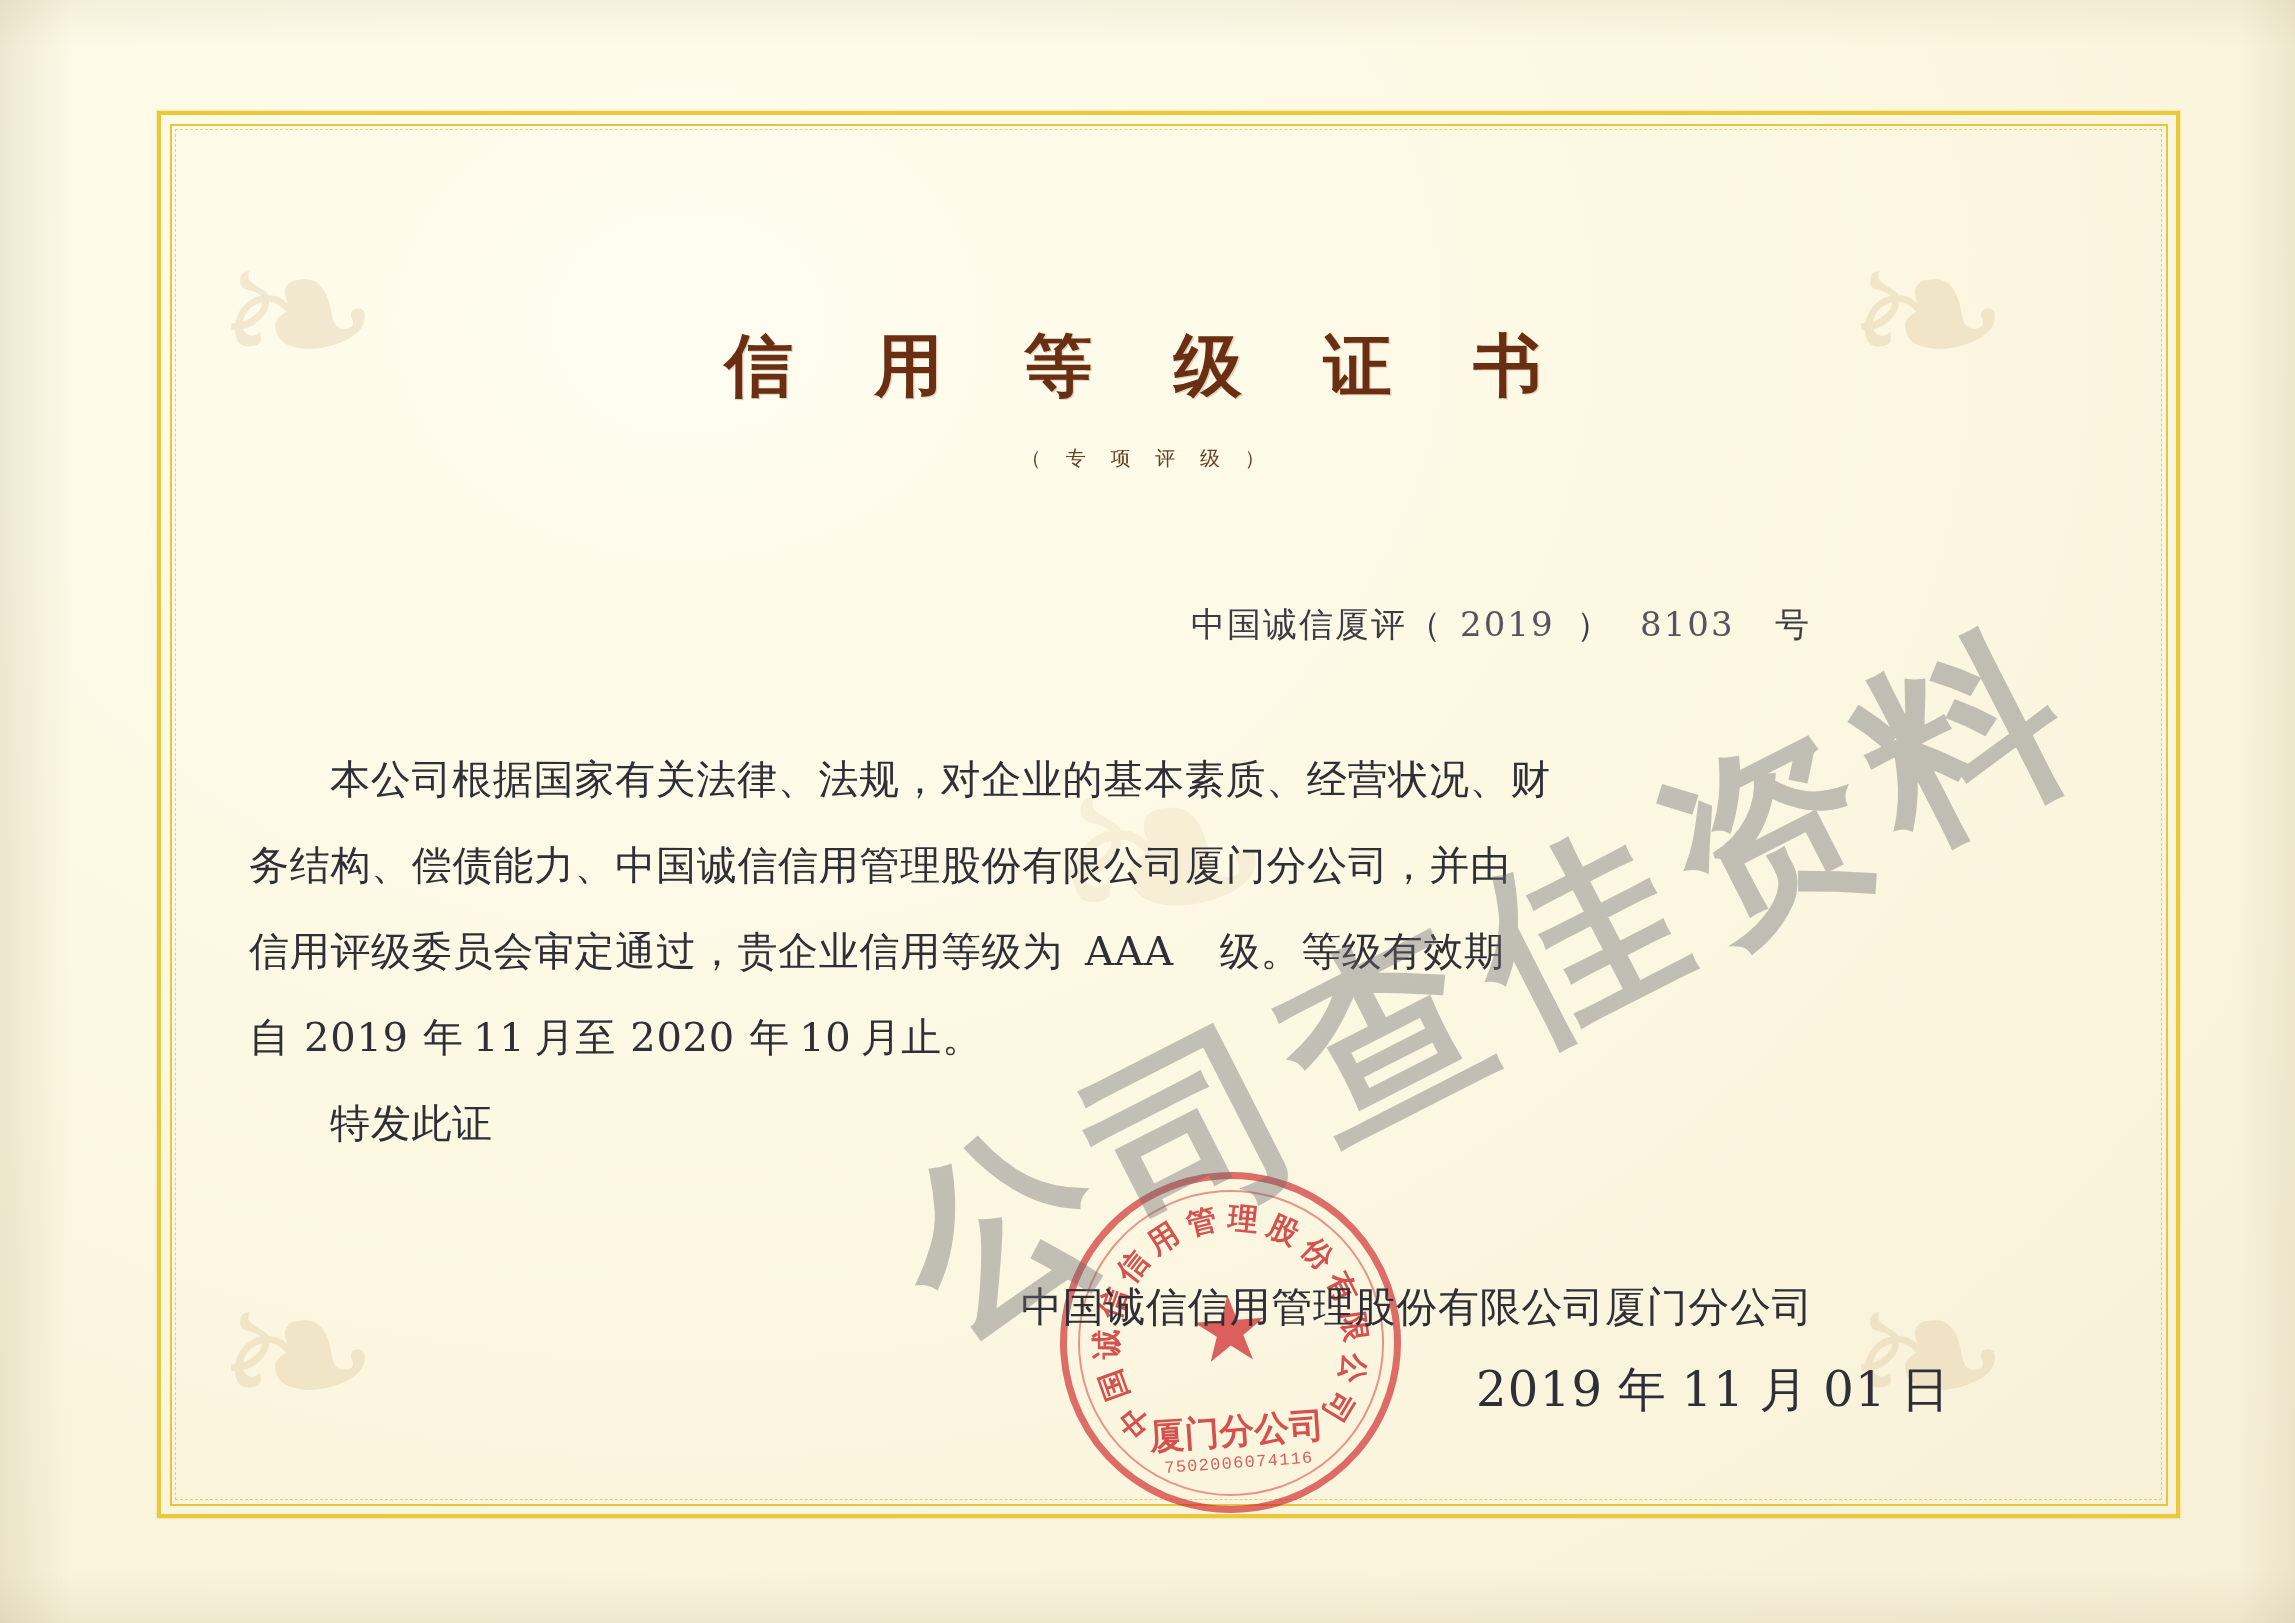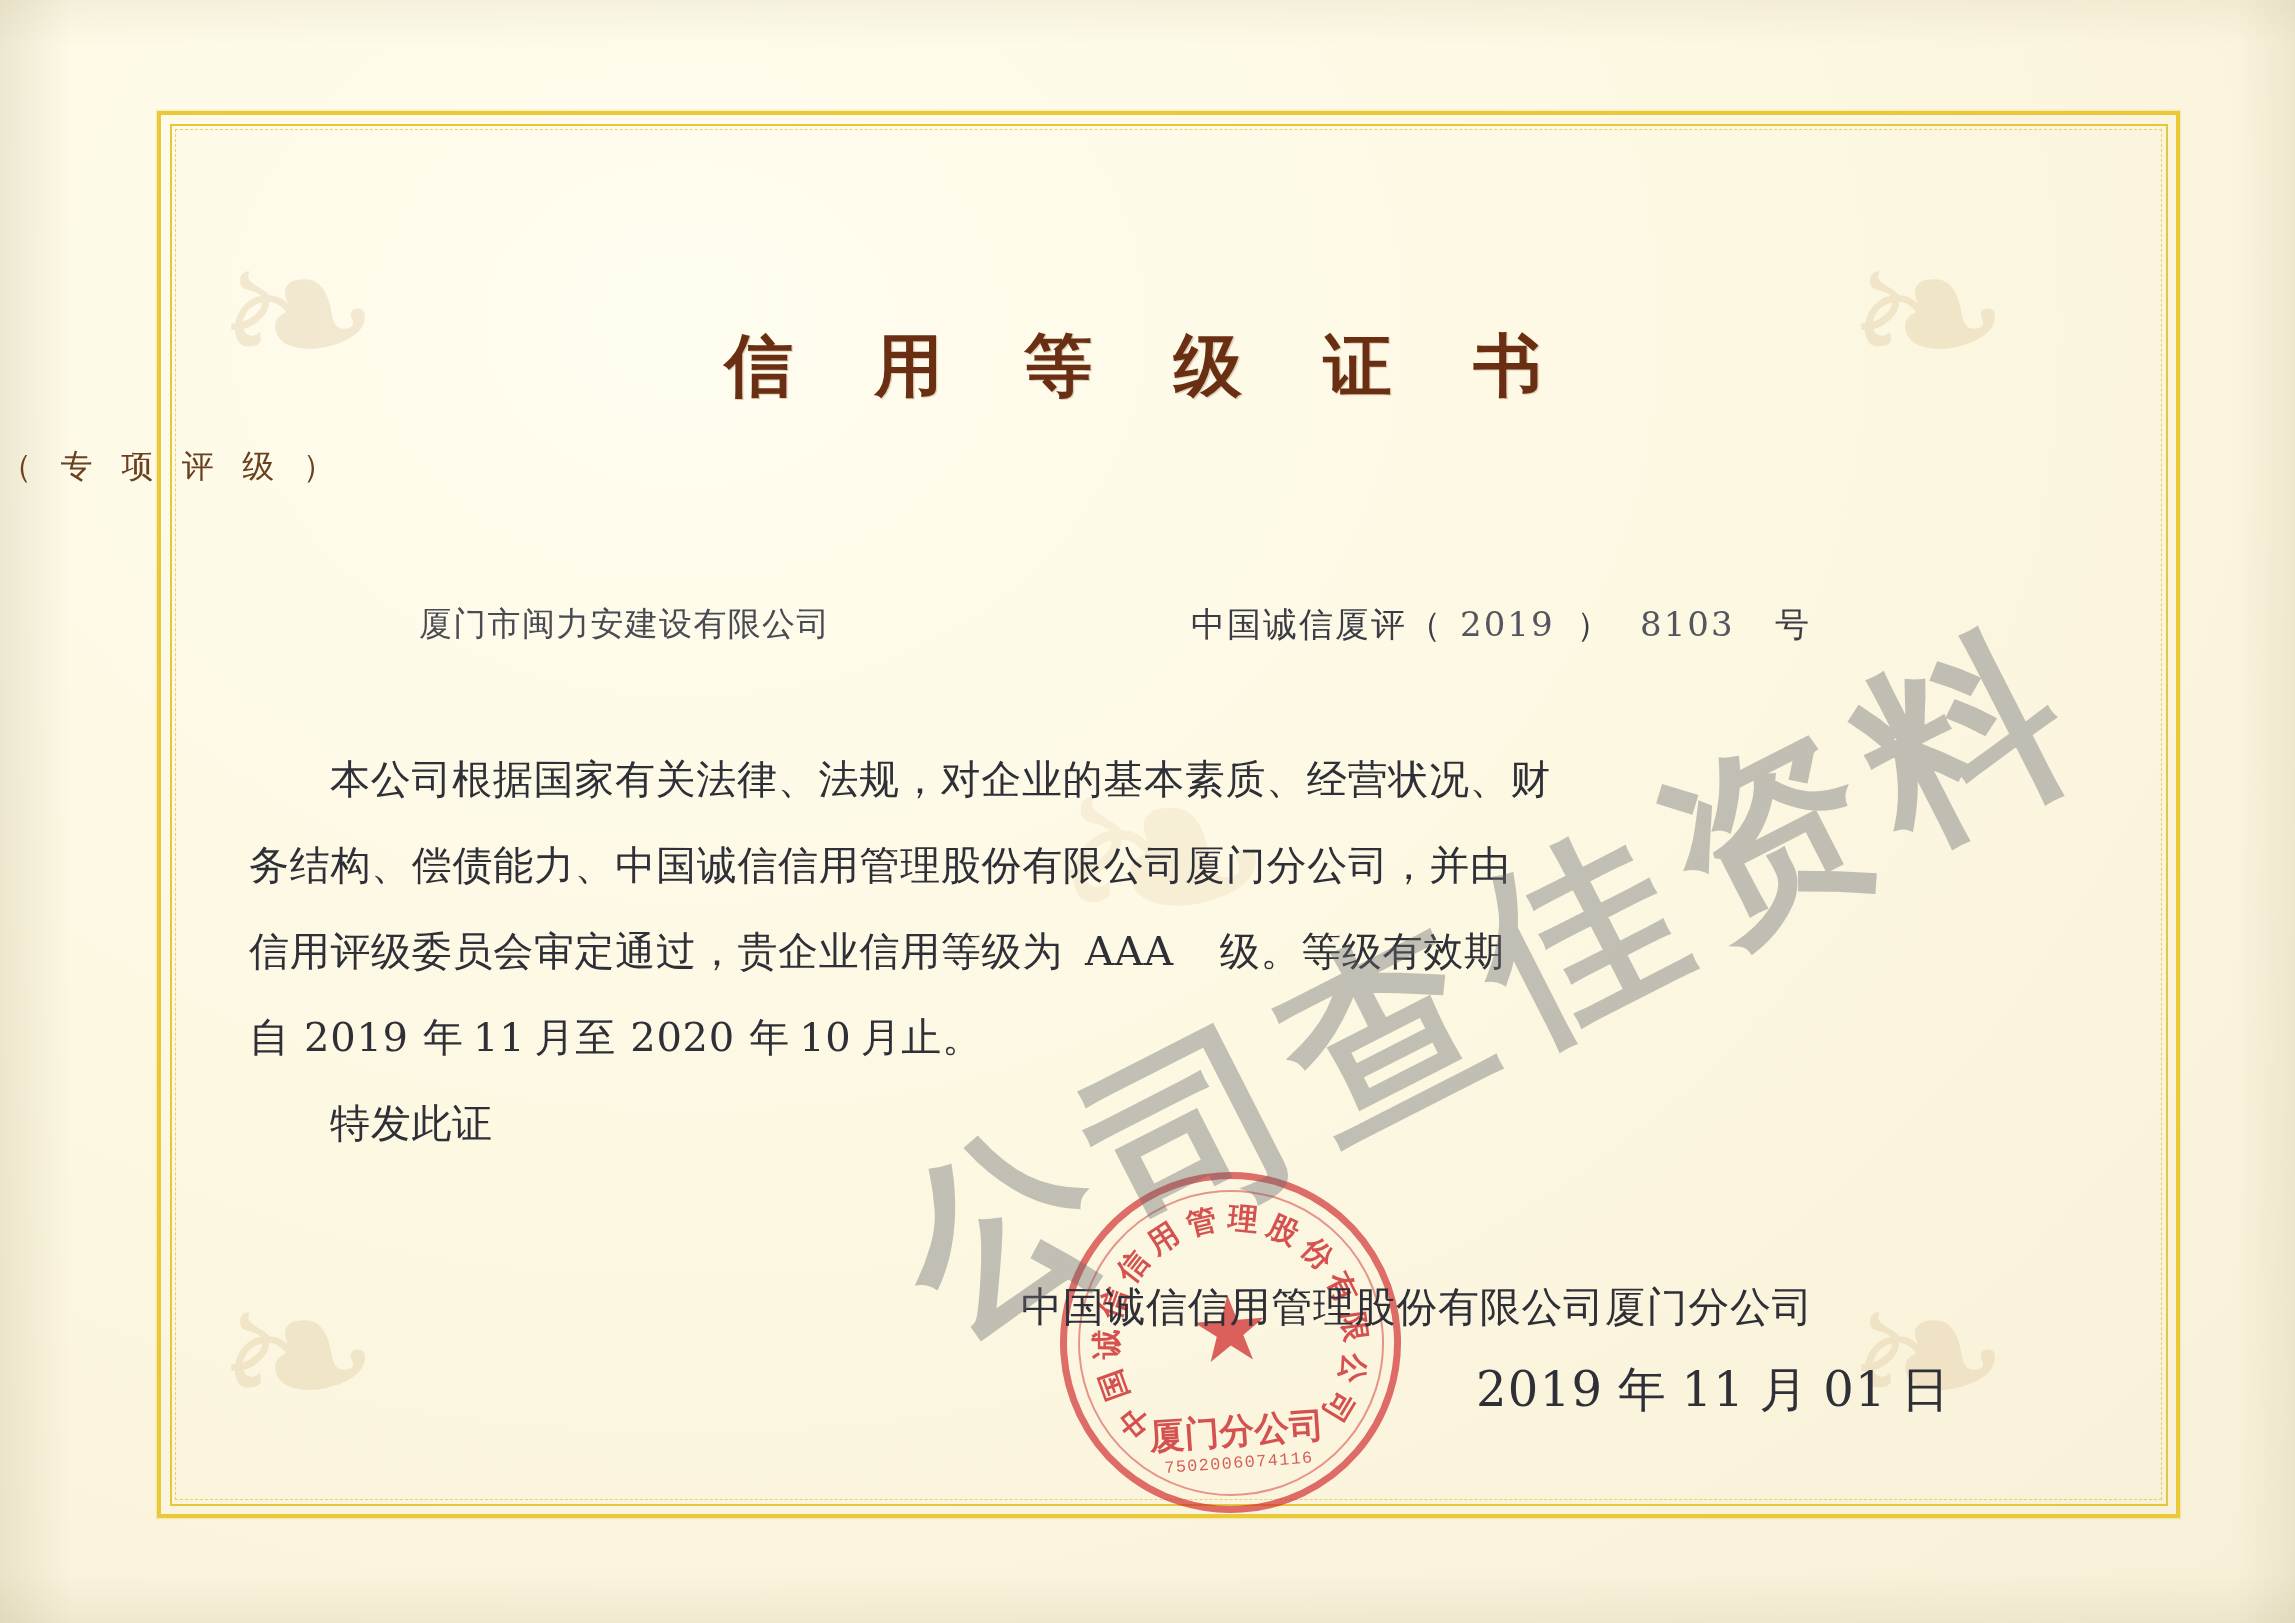--- a/index.html
+++ b/index.html
@@ -85,21 +85,22 @@
     font-weight: bold;
     color: #6a2f13;
     text-shadow: 1.3px 1.3px 0.7px rgba(120,70,30,0.25);
     font-family: "DejaVu Serif", "Liberation Serif", serif;
   }
   .subtitle {
     position: absolute;
     top: 445px;
     left: 0;
     right: 0;
-    font-size: 32px;
+    text-align: center;
+    font-size: 20px;
     letter-spacing: 9.2px;
     color: #6a4020;
     font-family: "DejaVu Serif", "Liberation Serif", serif;
   }
 
   
   .company-name {
     position: absolute;
     top: 602px;
     left: 419px;
@@ -258,21 +259,20 @@
   <div class="wm-swirl" style="left:1047px; top:720px; font-size:275px; color:rgba(215,190,145,0.18);">❧</div>
 
   <div class="border-outer">
     <div class="border-mid"></div>
     <div class="border-inner"></div>
   </div>
 
   <div class="title">信 用 等 级 证 书</div>
   <div class="subtitle">（ 专 项 评 级 ）</div>
 
-  <div class="company-name">厦门市闽力安建设有限公司</div>
   <div class="serial-line">
     <span>中国诚信厦评（</span><span class="serial-year">2019</span><span>）</span><span class="serial-no">8103</span><span class="serial-suffix">号</span>
   </div>
 
   <div class="body-text">
     <p class="indent">本公司根据国家有关法律、法规，对企业的基本素质、经营状况、财</p>
     <p>务结构、偿债能力、中国诚信信用管理股份有限公司厦门分公司，并由</p>
     <p><span>信用评级委员会审定通过，贵企业信用等级为</span><span class="grade-val">AAA</span><span>级。等级有效期</span></p>
     <p><span>自</span><span class="yr">2019</span><span>年</span><span class="mo">11</span><span>月至</span><span class="yr">2020</span><span>年</span><span class="mo">10</span><span>月止。</span></p>
     <p class="sign-line">特发此证</p>

